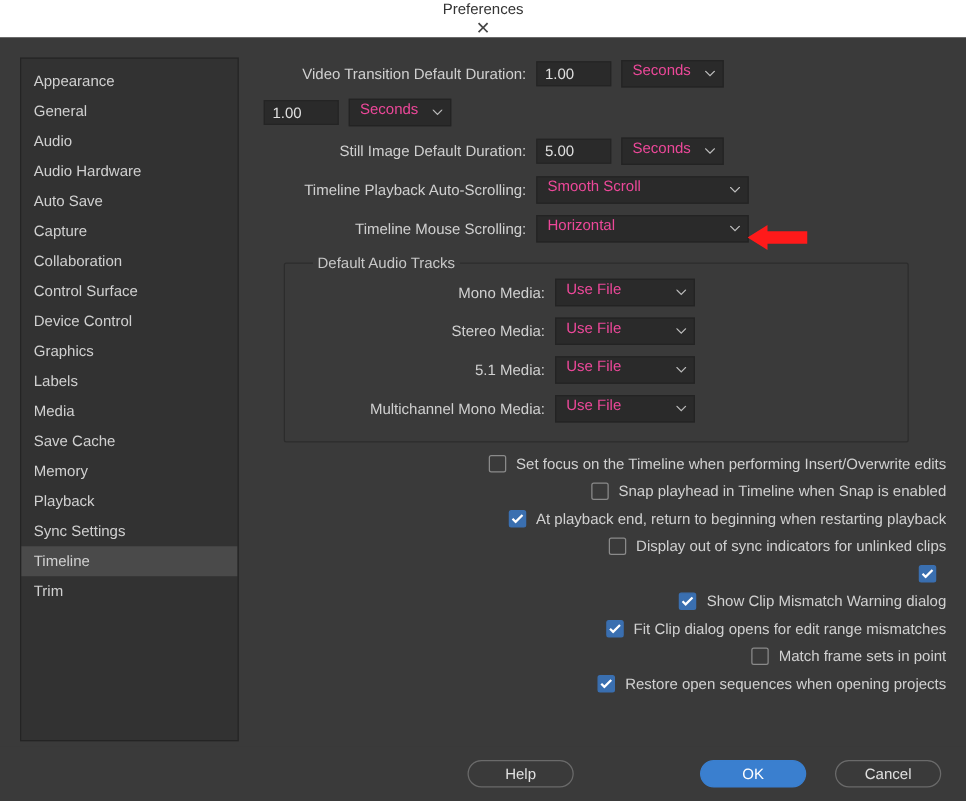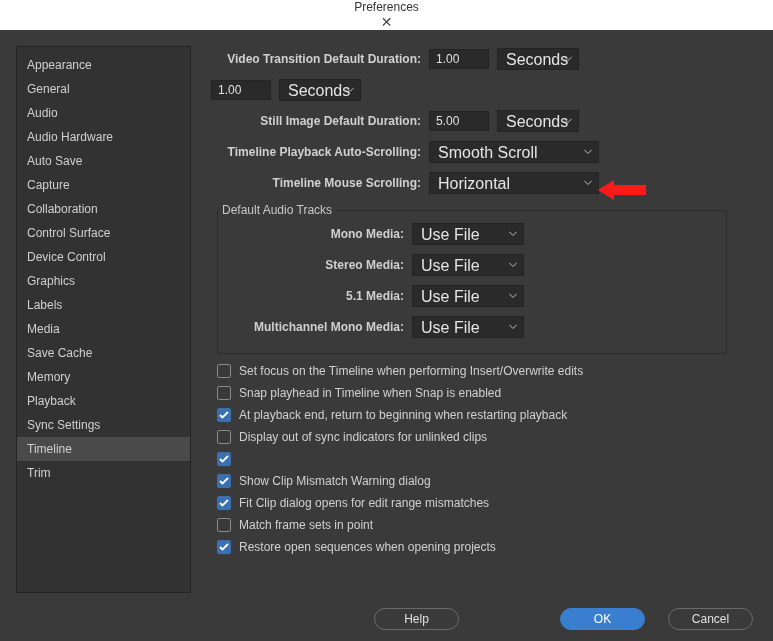--- a/index.html
+++ b/index.html
@@ -64,76 +64,76 @@
   .row {
     display: flex;
     align-items: center;
     margin-bottom: 9px;
   }
   .row .label {
     width: 210px;
     text-align: right;
     margin-right: 8px;
     color: #d0d0d0;
-    font-weight: bold;
   }
   .text-input {
     background: #2a2a2a;
     border: 1px solid #242424;
     color: #e0e0e0;
     height: 20px;
     width: 60px;
     padding: 0 6px;
     box-sizing: border-box;
     font-size: 12px;
   }
   .dropdown {
     background: #2a2a2a;
     border: 1px solid #232323;
-    color: #e5e5e5;
+    color: #ec4899;
     height: 22px;
     padding: 0 18px 0 8px;
     box-sizing: border-box;
-    font-size: 16px;
+    font-size: 12px;
     display: inline-flex;
-    align-items: flex-end;
+    align-items: flex-start;
     position: relative;
     cursor: pointer;
   }
   .dropdown .chev {
     position: absolute;
     right: 6px;
     top: 50%;
     transform: translateY(-50%);
     pointer-events: none;
   }
   .dropdown .chev svg { display: block; }
   .dd-80 { width: 82px; margin-left: 8px;}
   .dd-170 { width: 170px; }
   .dd-110 { width: 112px; }
 
   fieldset.group {
     border: 1px solid #2c2c2c;
     border-radius: 2px;
-    margin: 2px 30px 10px 6px;
-    padding: 6px 10px 6px 0;
+    margin: 2px 30px 10px 16px;
+    padding: 6px 10px 6px 22px;
     color: #c8c8c8;
   }
   fieldset.group legend {
     padding: 0 4px;
     font-size: 12px;
     color: #c8c8c8;
   }
   fieldset .row .label { width: 186px; }
 
   .checkbox-row {
     display: flex;
     align-items: center;
     margin: 4px 0 8px 6px;
     color: #d0d0d0;
+    justify-content: flex-end;
   }
   .cbox {
     width: 14px;
     height: 14px;
     border: 1px solid #8a8a8a;
     margin-right: 8px;
     display: inline-flex;
     align-items: center;
     justify-content: center;
     box-sizing: border-box;

